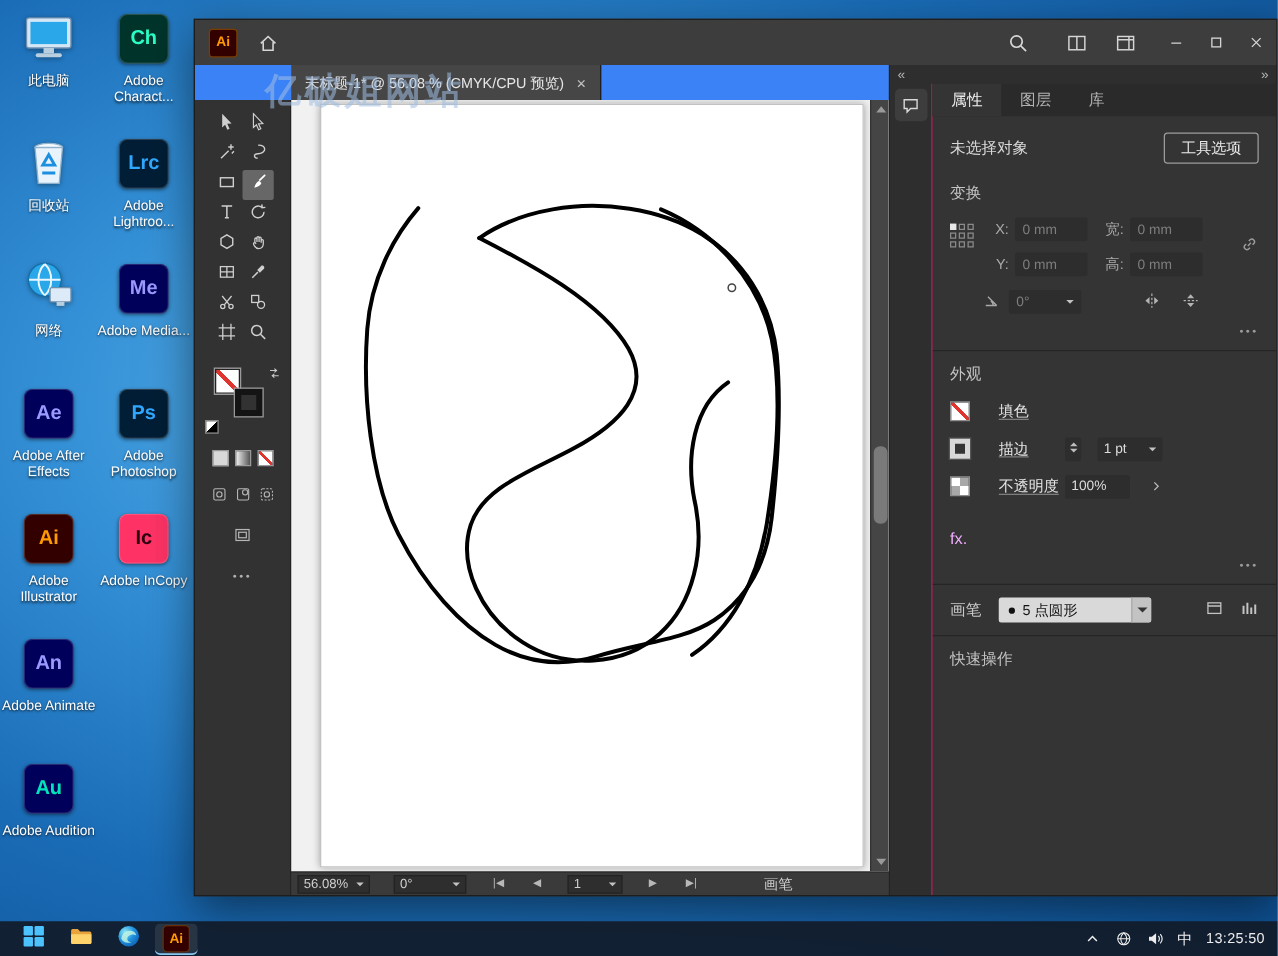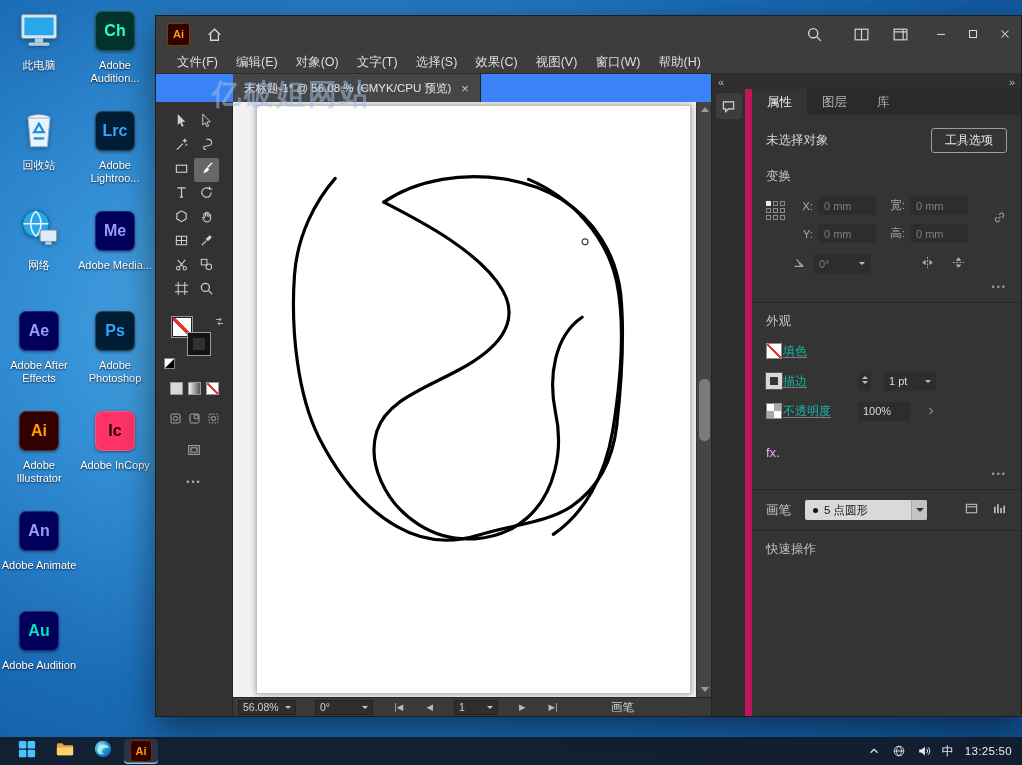--- a/index.html
+++ b/index.html
@@ -110,21 +110,21 @@
   
   .dock { width:310px; flex:0 0 auto; background:#2e2e2e; border-left:1px solid #232323; display:flex; flex-direction:column; }
   .dock-top { height:15px; display:flex; justify-content:space-between; align-items:center; padding:0 6px;
     color:#b8b8b8; font-size:11px; flex:0 0 auto; }
   .dock-body { flex:1; display:flex; min-height:0; }
   .icon-strip { width:33px; flex:0 0 auto; display:flex; flex-direction:column; align-items:center; padding-top:4px; }
   .strip-btn { width:26px; height:26px; border-radius:4px; background:#3d3d3d; color:#d9d9d9;
     display:flex; align-items:center; justify-content:center; }
   .strip-btn svg { width:15px; height:15px; }
 
-  .props { flex:1; background:#343434; border-left:7px solid #be185d; display:flex; flex-direction:column; min-width:0; }
+  .props { flex:1; background:#343434; border-left:1px solid #be185d; display:flex; flex-direction:column; min-width:0; }
   .props-tabs { height:26px; background:#2a2a2a; display:flex; flex:0 0 auto; }
   .ptab { padding:0 15px; display:flex; align-items:center; font-size:12.5px; color:#b2b2b2; }
   .ptab.active { background:#343434; color:#efefef; }
   .props-body { flex:1; padding:10px 14px 0; font-size:12px; color:#c9c9c9; overflow:hidden; }
 
   .no-sel-row { display:flex; justify-content:space-between; align-items:center; margin:3px 0 15px; }
   .no-sel { font-size:12.5px; color:#d8d8d8; }
   .tool-opts-btn { border:1px solid #9c9c9c; border-radius:3px; background:transparent; color:#e8e8e8;
     font-size:12px; padding:3px 13px; font-family:inherit; }
   .section-title { font-size:12.5px; color:#c3c3c3; margin:6px 0 11px; }
@@ -145,21 +145,21 @@
   .flips { margin-left:42px; display:flex; gap:16px; color:#b3b3b3; }
   .flips svg { width:15px; height:15px; }
   .dots-more { text-align:right; color:#9c9c9c; font-size:9px; letter-spacing:2px; margin-top:9px; }
   .divider { height:1px; background:#252525; margin:10px -14px; }
 
   .app-row { display:flex; align-items:center; margin:10px 0; position:relative; height:20px; }
   .swatch16 { width:16px; height:16px; border:1px solid #8d8d8d; flex:0 0 auto; }
   .sw-none { background:linear-gradient(45deg,#fff 43%,#e0352f 43%,#e0352f 57%,#fff 57%); }
   .sw-stroke { border:4px solid #d8d8d8; background:transparent; box-shadow:0 0 0 1px #555; }
   .sw-checker { background:conic-gradient(#a8a8a8 0 25%,#fff 0 50%,#a8a8a8 0 75%,#fff 0); }
-  .u-label { margin-left:1px; font-size:12px; color:#14b8a6; text-decoration:underline; text-underline-offset:2px;
+  .u-label { margin-left:23px; font-size:12px; color:#e5e5e5; text-decoration:underline; text-underline-offset:2px;
     text-decoration-color:#7e7e7e; white-space:nowrap; }
   .row-ctrl { position:absolute; left:92px; display:flex; align-items:center; gap:13px; }
   .stepper { width:13px; height:19px; background:#2d2d2d; border-radius:2px; display:flex; flex-direction:column;
     align-items:center; justify-content:center; gap:2px; }
   .stp-up { width:0;height:0;border:3px solid transparent;border-bottom-color:#bdbdbd; margin-top:-2px;}
   .stp-dn { width:0;height:0;border:3px solid transparent;border-top-color:#bdbdbd; }
   .val-combo { height:19px; min-width:52px; background:#2d2d2d; border-radius:2px; color:#dcdcdc; font-size:11px;
     display:flex; align-items:center; justify-content:space-between; padding:0 5px; gap:6px; }
   .expand-btn { width:16px; height:19px; display:flex; align-items:center; justify-content:center; color:#bdbdbd; }
   .expand-btn svg { width:10px; height:10px; }
@@ -268,21 +268,21 @@
 
 </div>
 <div class="desk-col" id="desk-col2">
 
 
     <div class="desk-item">
       <div class="desk-ico">
 
         <span class="adobe-tile" style="background: rgb(0, 52, 43); color: rgb(43, 255, 197);">Ch</span>
       </div>
-      <div class="desk-label">Adobe Audition...</div>
+      <div class="desk-label">Adobe Charact...</div>
     </div>
 
     <div class="desk-item">
       <div class="desk-ico">
 
         <span class="adobe-tile" style="background: rgb(0, 30, 54); color: rgb(49, 168, 255);">Lrc</span>
       </div>
       <div class="desk-label">Adobe Lightroo...</div>
     </div>
 
@@ -351,41 +351,20 @@
           <rect x="4" y="4" width="8" height="8"></rect>
         </svg>
       </span>
     <span class="tb-ico win-btn">
         <svg viewBox="0 0 16 16" stroke="currentColor" stroke-width="1.2">
           <path d="M4 4l8 8M12 4l-8 8"></path>
         </svg>
       </span>
   </div>
 
-  <div class="menubar">
-
-      <span class="menu-item">文件(F)</span>
-
-      <span class="menu-item">编辑(E)</span>
-
-      <span class="menu-item">对象(O)</span>
-
-      <span class="menu-item">文字(T)</span>
-
-      <span class="menu-item">选择(S)</span>
-
-      <span class="menu-item">效果(C)</span>
-
-      <span class="menu-item">视图(V)</span>
-
-      <span class="menu-item">窗口(W)</span>
-
-      <span class="menu-item">帮助(H)</span>
-
-  </div>
 
   <div class="workspace">
     <div class="doc-area">
       <div class="watermark">亿破姐网站</div>
 
       <div class="tabbar">
         <div class="doc-tab">
           <span>未标题-1* @ 56.08 % (CMYK/CPU 预览)</span>
           <span class="tab-close">×</span>
         </div>

